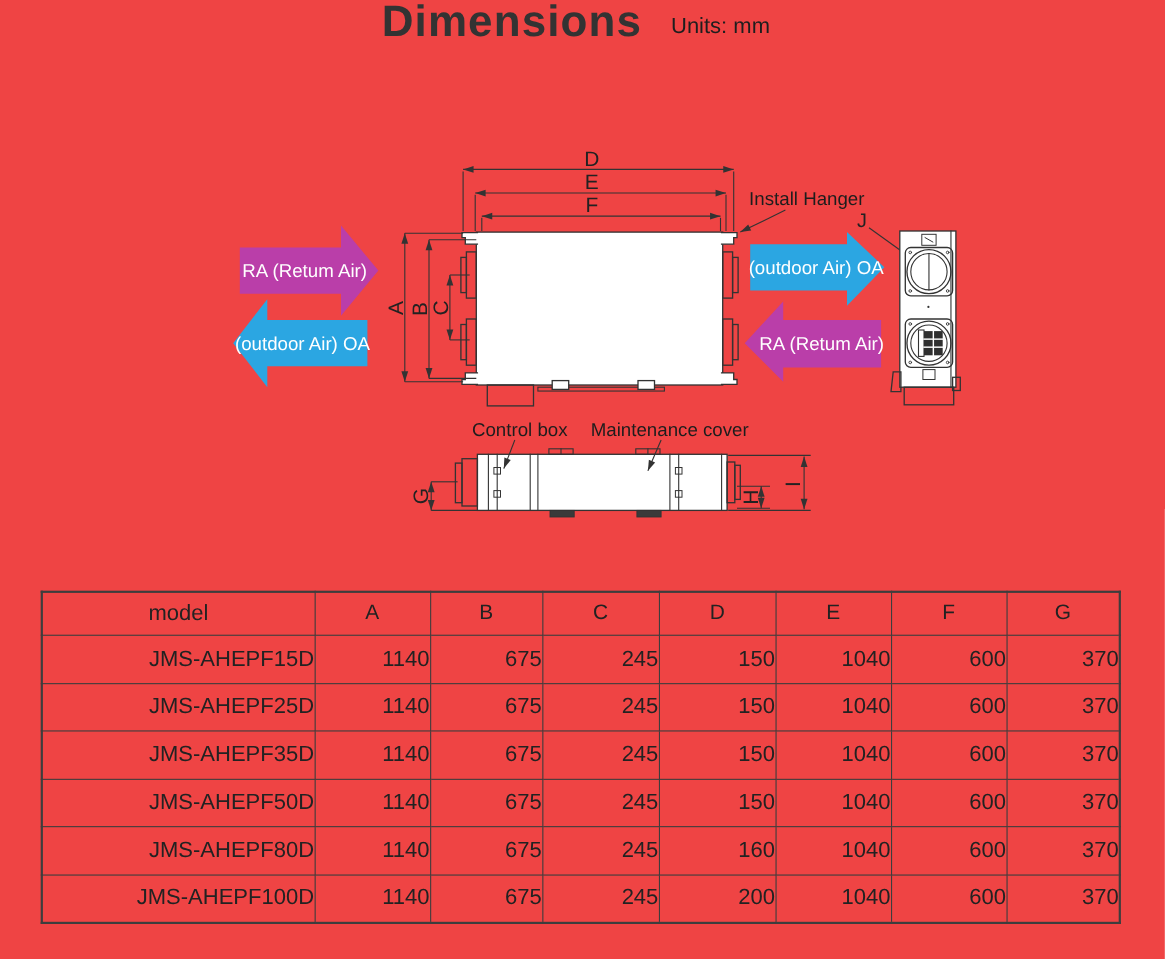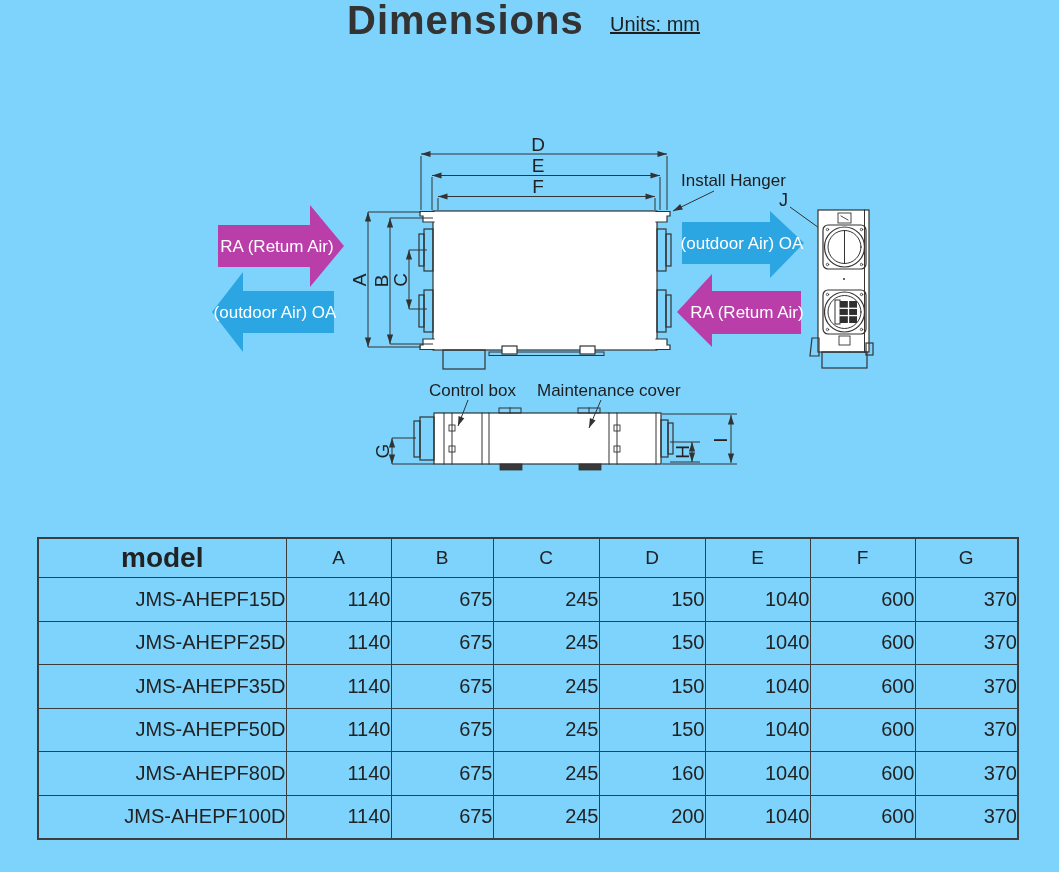--- a/index.html
+++ b/index.html
@@ -1,25 +1,25 @@
 <!DOCTYPE html>
 <html><head>
 <meta charset="utf-8">
 <style>
   html,body{margin:0;padding:0;background:#fff;}
   .canvas{
-    position:relative;width:1059px;height:872px;background:#7dd3fc;
+    position:relative;width:1059px;height:872px;background:#ef4444;
     font-family:"Liberation Sans",sans-serif;overflow:hidden;color:#2b2b2b;
   }
   .title{
     position:absolute;left:347px;top:-2px;font-size:40px;font-weight:700;
     color:#333;letter-spacing:1px;
   }
   .units{
-    position:absolute;left:610px;top:13px;font-size:20px;color:#1e1e1e;text-decoration:underline;
+    position:absolute;left:610px;top:13px;font-size:20px;color:#1e1e1e;
   }
   .subtitle{
     position:absolute;left:0;top:74px;width:1059px;text-align:center;
     font-size:19px;color:#1a1a1a;letter-spacing:0.5px;
   }
   svg.diagram{position:absolute;left:0;top:0;}
   svg.diagram text{font-family:"Liberation Sans",sans-serif;}
   .dimtxt{font-size:19px;fill:#222;}
   .anntxt{font-size:17px;fill:#1d1d1d;}
   .arrtxt{font-size:17px;fill:#ffffff;}
@@ -28,21 +28,21 @@
     position:absolute;left:37px;top:537px;width:980px;
     border-collapse:collapse;table-layout:fixed;
     font-size:20px;color:#222;
   }
   table.dims th,table.dims td{
     border:1px solid #3d3d3d;text-align:center;vertical-align:middle;
     padding:0;font-weight:400;overflow:hidden;white-space:nowrap;
   }
   table.dims{border:2px solid #3d3d3d;}
   table.dims th{height:38px;font-size:19px;}
-  table.dims th.model-h{font-weight:700;font-size:28px;}
+  table.dims th.model-h{font-weight:400;font-size:20px;}
   table.dims td{height:42.5px;text-align:right;}
 </style>
 </head>
 <body>
 
 <div class="canvas">
 
   <div class="title">Dimensions</div>
   <div class="units">Units: mm</div>
 

